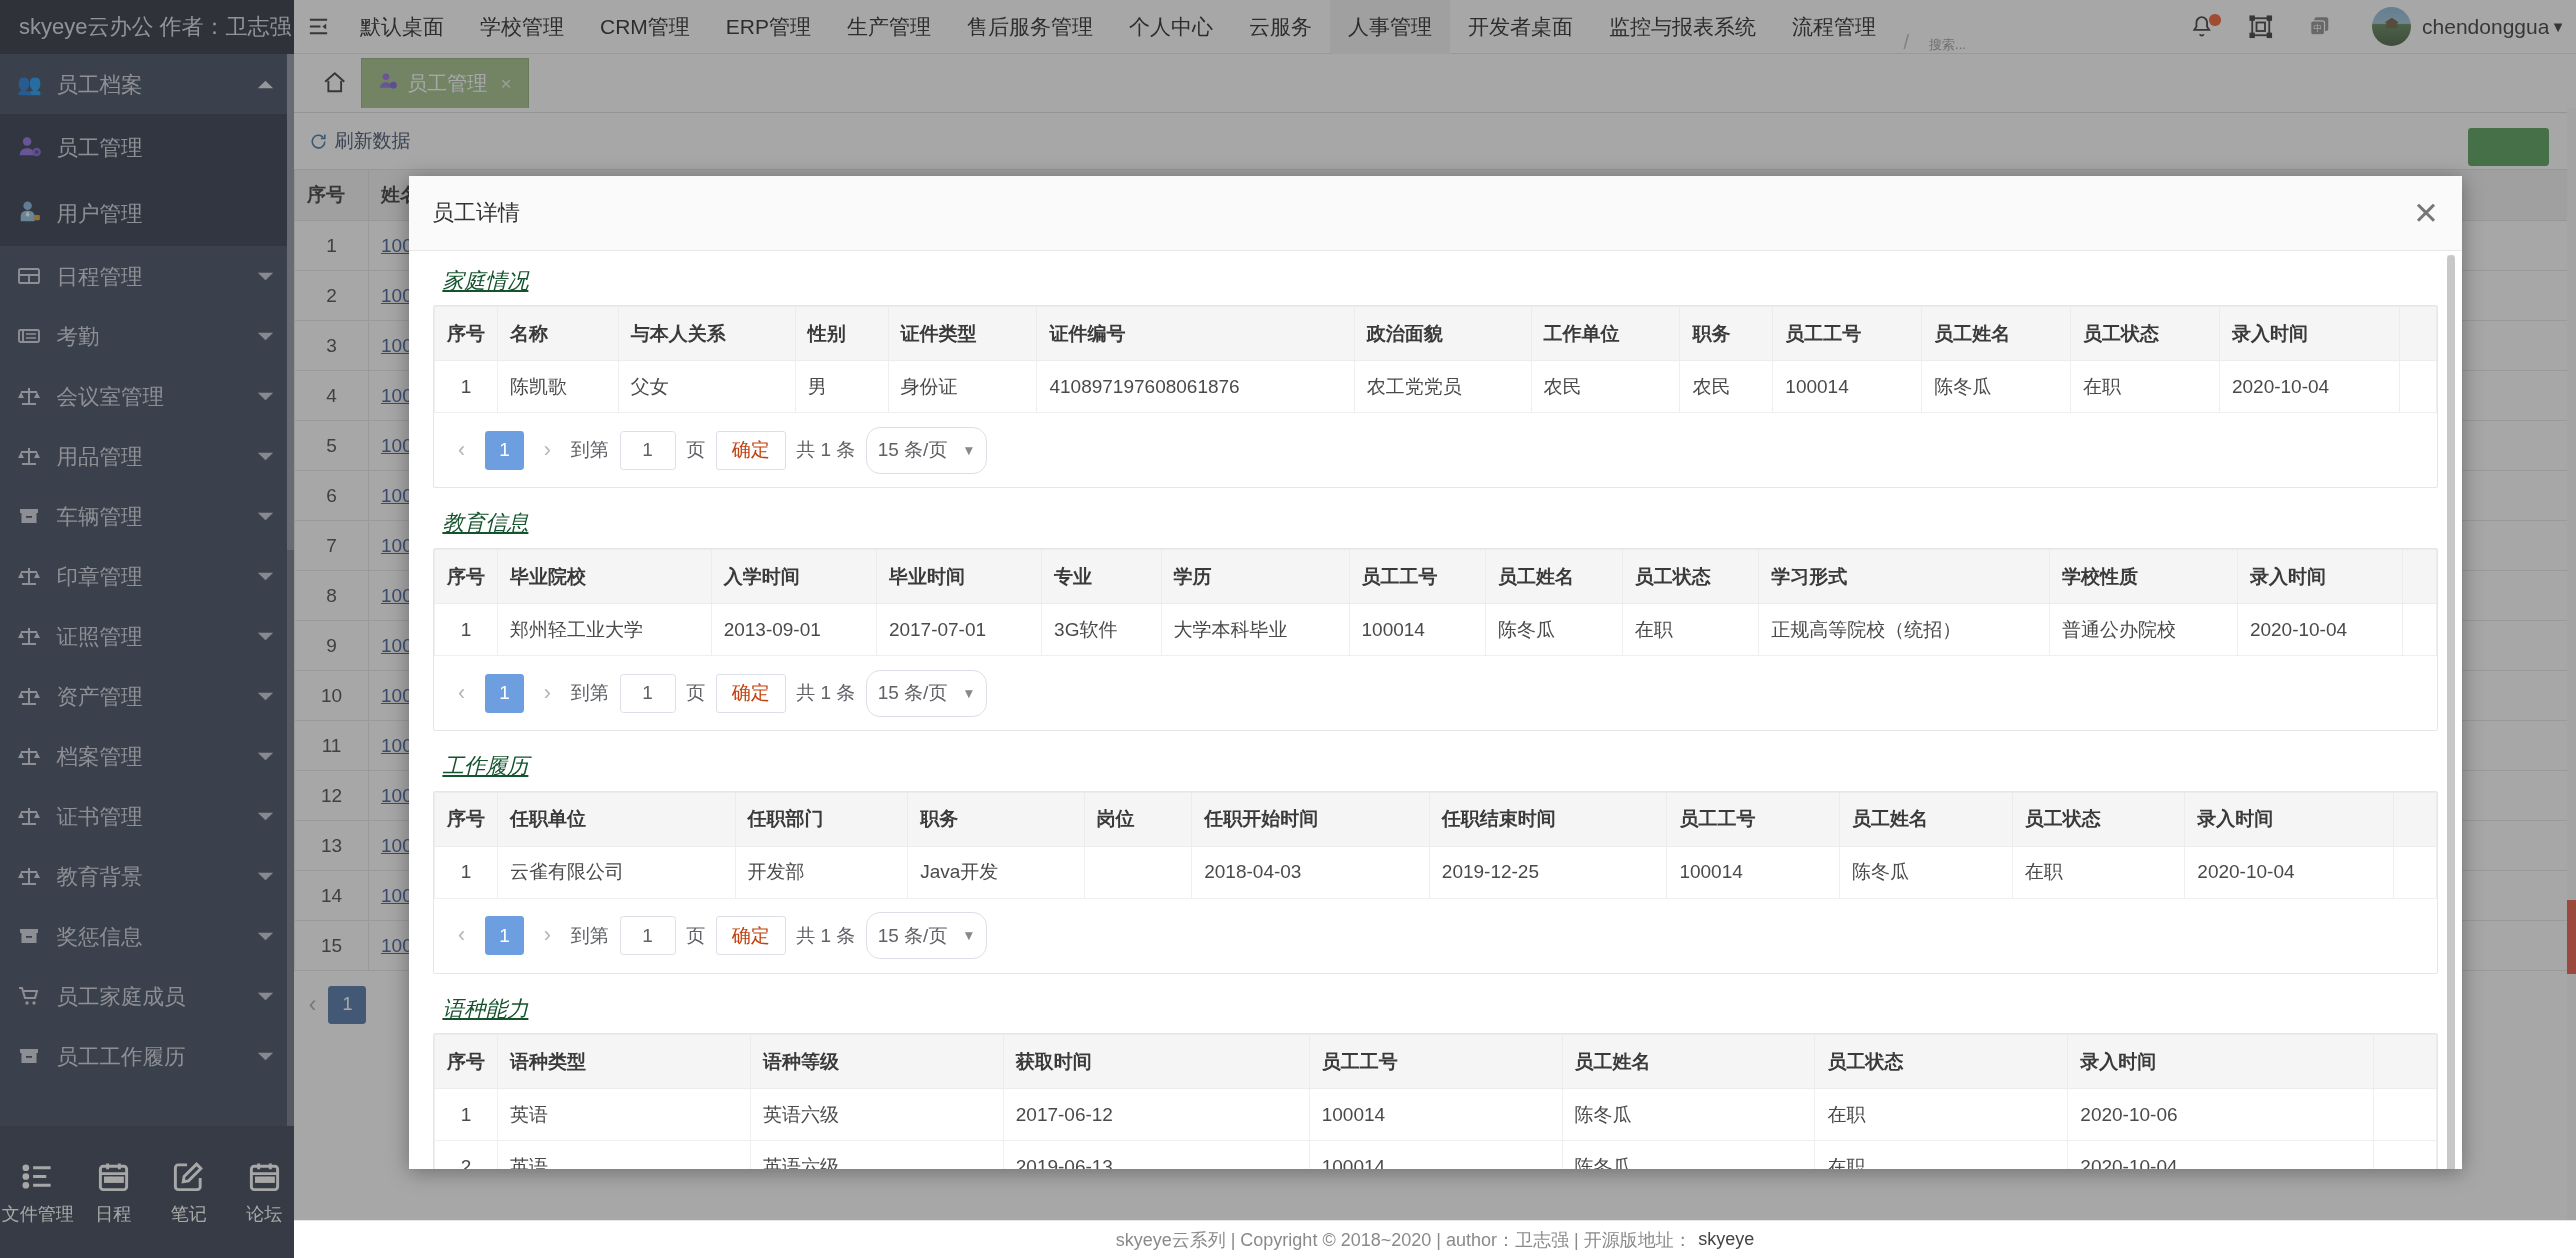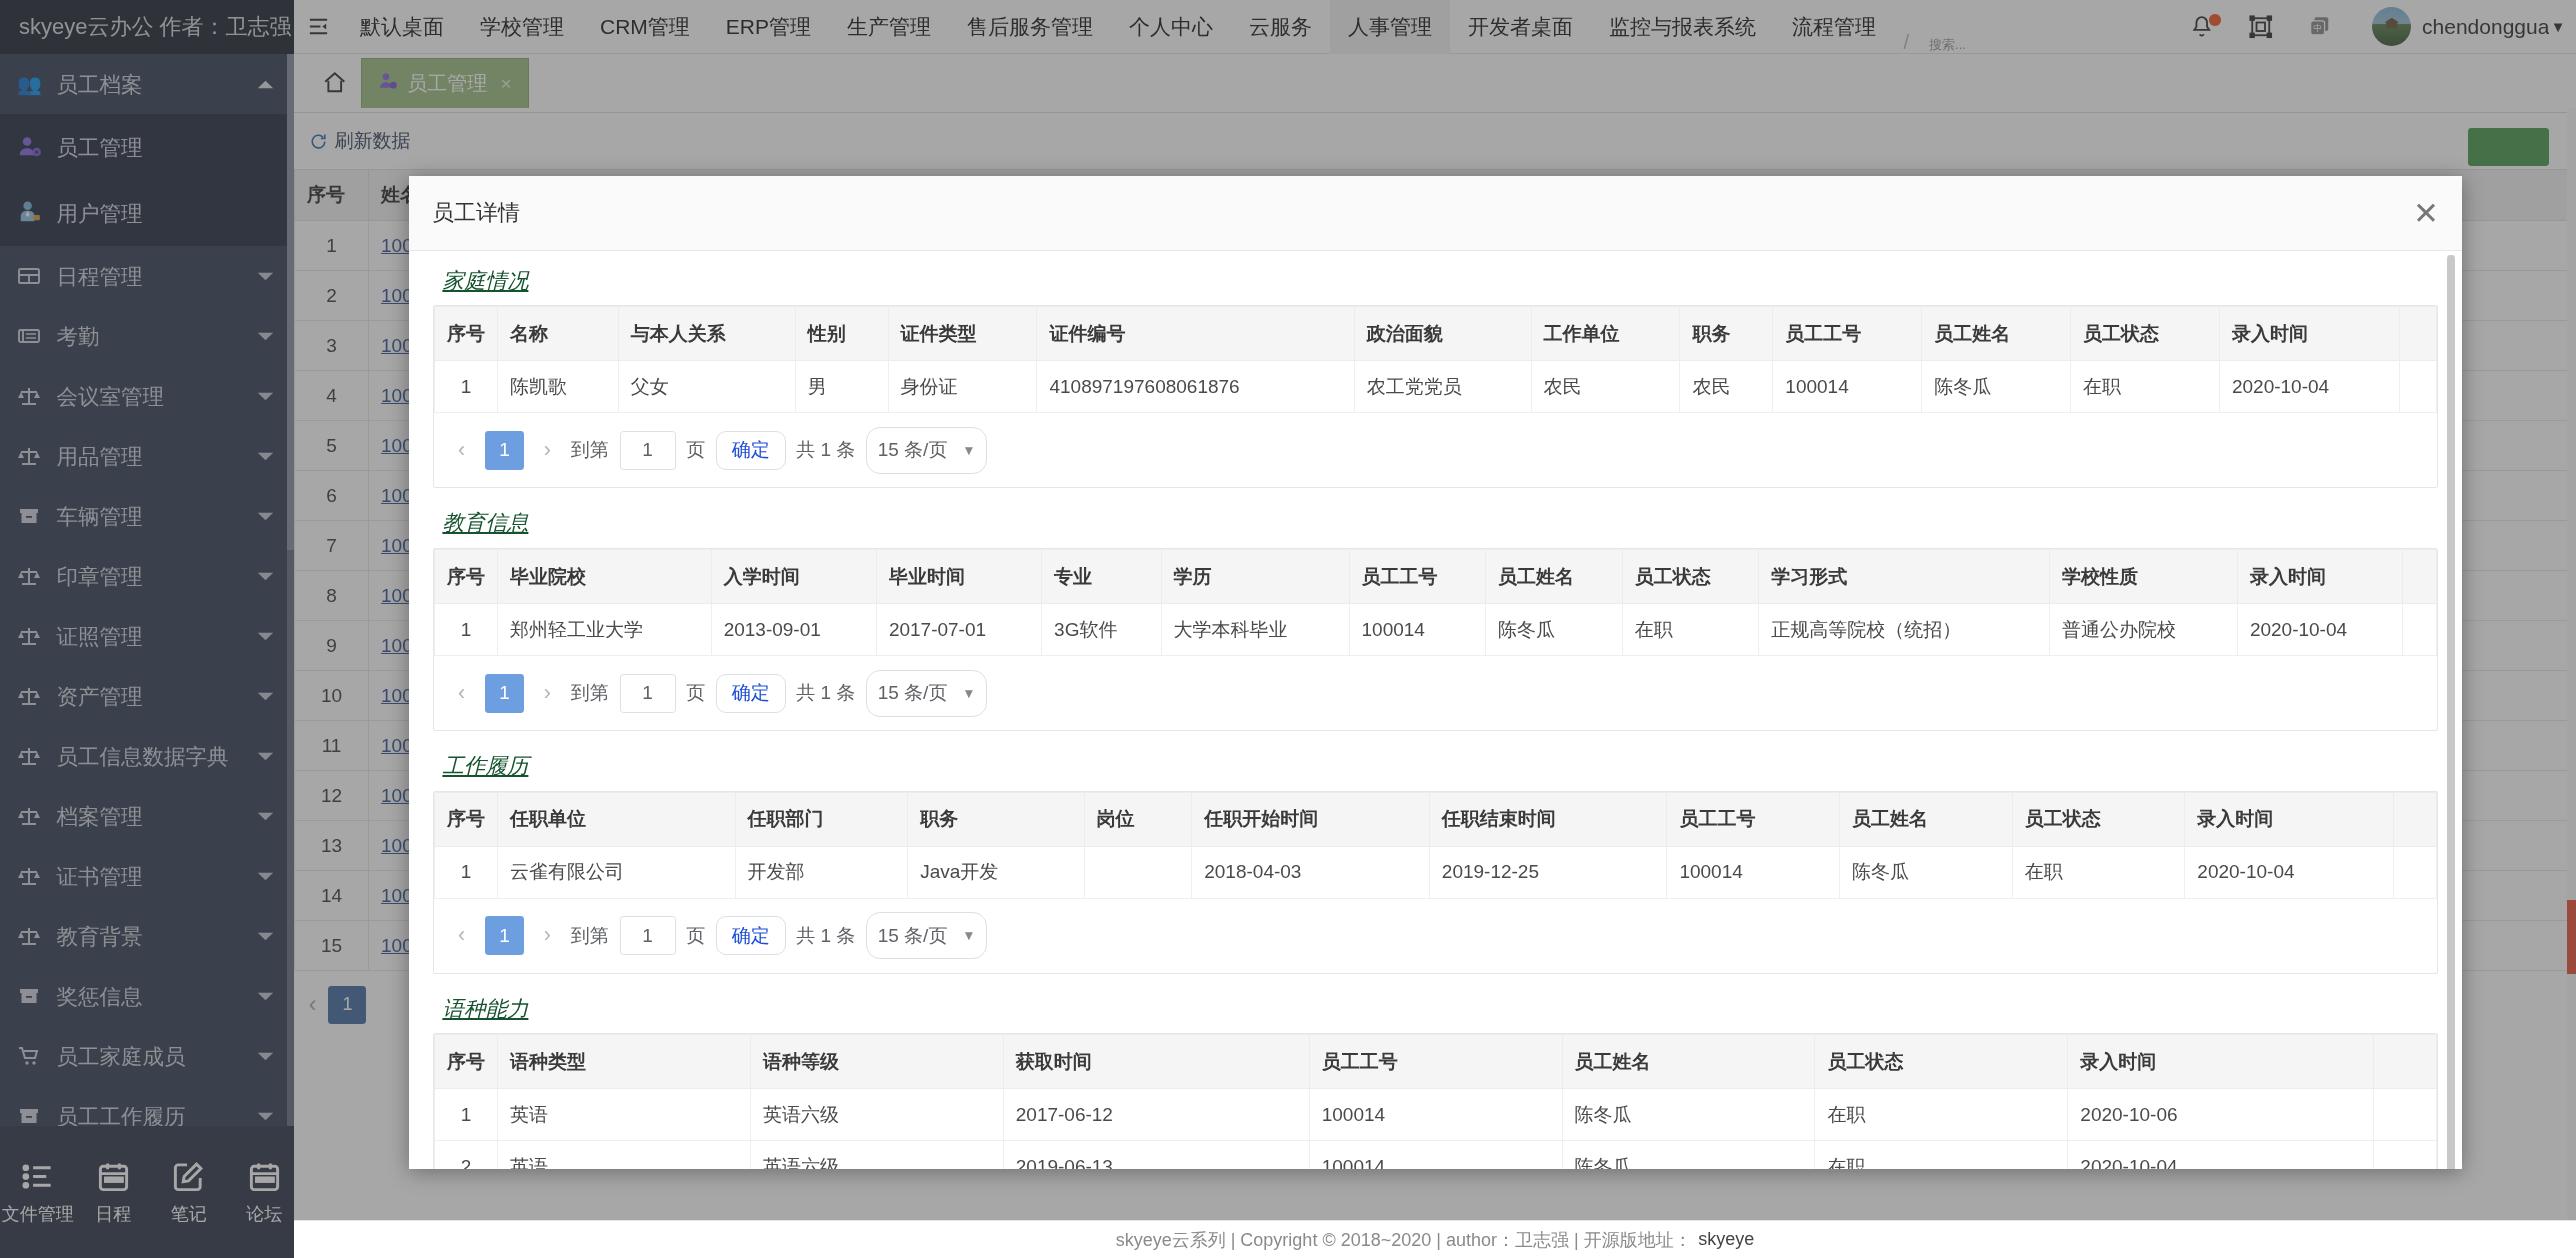--- a/index.html
+++ b/index.html
@@ -102,22 +102,22 @@
   table.dt td.idx { text-align:center; }
   .pager { display:flex; align-items:center; gap:10.7px; padding:13.4px 14.8px; font-size:19px; color:#606266; }
   .pg-arrow { width:25.5px; height:34px; display:flex; align-items:center; justify-content:center;
               color:#b5b5b5; font-size:21.5px; cursor:pointer; }
   .pg-cur { min-width:39px; height:39px; background:#6d9fe0; color:#fff; border-radius:3.4px;
             display:flex; align-items:center; justify-content:center; font-size:19px; cursor:pointer; }
   .pg-lbl { color:#606266; }
   .pg-input { width:56px; height:39px; border:0.7px solid #dcdfe6; border-radius:3.4px;
               text-align:center; font-size:19px; color:#606266; background:#fff;
               font-family:inherit; }
-  .pg-ok { height:39px; padding:0 14.8px; border:0.7px solid #dcdfe6; border-radius:10px; background:#fff;
-           font-size:19px; color:#1d4ed8; cursor:pointer; font-family:Liberation Serif, serif; display:flex;
+  .pg-ok { height:39px; padding:0 14.8px; border:0.7px solid #dcdfe6; border-radius:3px; background:#fff;
+           font-size:19px; color:#c2410c; cursor:pointer; font-family:Liberation Serif, serif; display:flex;
            align-items:center; }
   .pg-size { height:47px; padding:0 10.7px; border:0.7px solid #dcdfe6; border-radius:14px; background:#fff;
              font-size:19px; color:#606266; display:flex; align-items:center; gap:14.8px; cursor:pointer; }
   .pg-size .tri { font-size:13.4px; color:#888; }
 
   
   .footer { position:absolute; left:294px; bottom:0; width:2282px; height:38px; background:#fff;
             border-top:0.7px solid #e6e6e6; display:flex; align-items:center; justify-content:center;
             font-size:18px; color:#8a8a8a; z-index:30; }
   .footer b { color:#444; font-weight:normal; }
@@ -323,33 +323,20 @@
               <path d="M4 8h16" stroke="#cfd4de" stroke-width="2"></path>
               <path d="M4 8l-3 6h6zM20 8l-3 6h6z" fill="#cfd4de"></path>
             </svg>
         </span>
         <span class="lbl">资产管理</span>
         <svg class="sb-arrow" viewBox="0 0 24 24">
             <path d="M12 16L4 8h16z" fill="#c3c9d4"></path>
           </svg>
       </div>
 
-      <div class="sb-group">
-        <span class="ic">
-          <svg width="24" height="24" viewBox="0 0 24 24">
-              <path d="M12 4v16M5 20h14" stroke="#cfd4de" stroke-width="2"></path>
-              <path d="M4 8h16" stroke="#cfd4de" stroke-width="2"></path>
-              <path d="M4 8l-3 6h6zM20 8l-3 6h6z" fill="#cfd4de"></path>
-            </svg>
-        </span>
-        <span class="lbl">员工信息数据字典</span>
-        <svg class="sb-arrow" viewBox="0 0 24 24">
-            <path d="M12 16L4 8h16z" fill="#c3c9d4"></path>
-          </svg>
-      </div>
 
       <div class="sb-group">
         <span class="ic">
           <svg width="24" height="24" viewBox="0 0 24 24">
               <path d="M12 4v16M5 20h14" stroke="#cfd4de" stroke-width="2"></path>
               <path d="M4 8h16" stroke="#cfd4de" stroke-width="2"></path>
               <path d="M4 8l-3 6h6zM20 8l-3 6h6z" fill="#cfd4de"></path>
             </svg>
         </span>
         <span class="lbl">档案管理</span>

